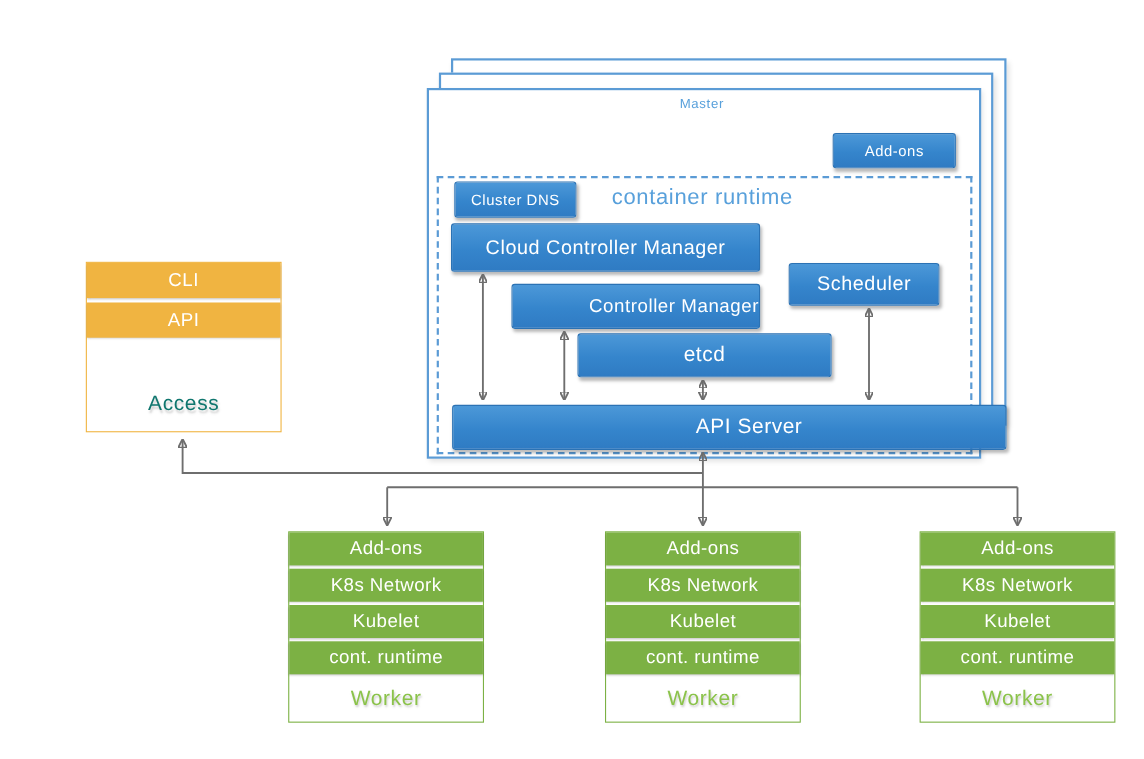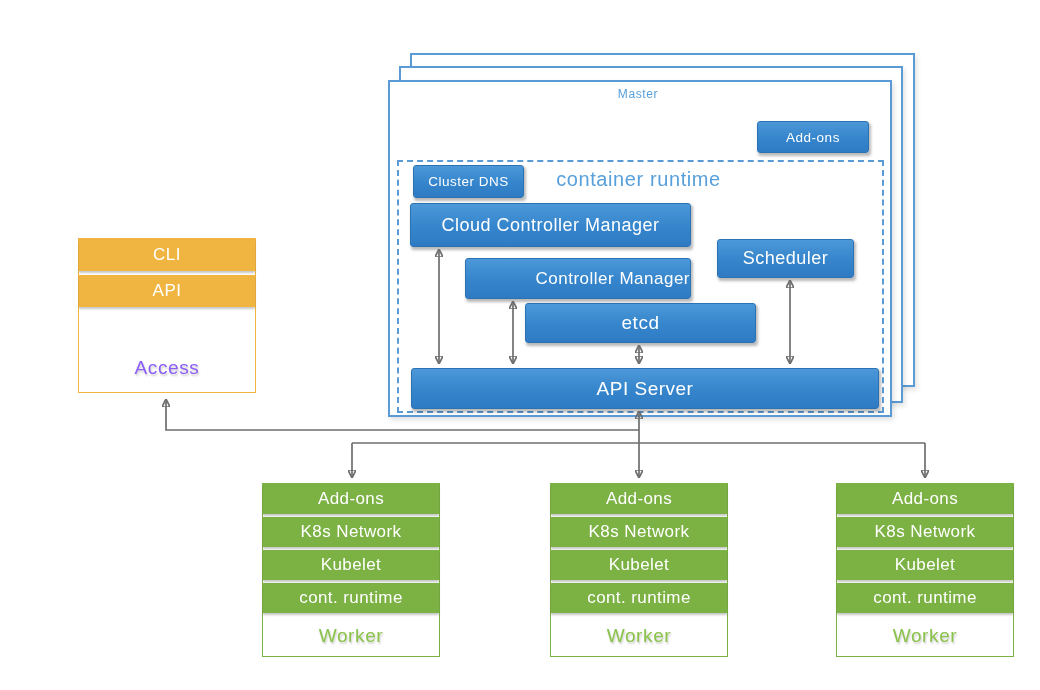--- a/index.html
+++ b/index.html
@@ -34,35 +34,35 @@
     background:linear-gradient(180deg,#4C98D8 0%,#3585CC 55%,#2F7BC3 100%);
     border:1px solid #2B72B4;border-radius:3px;color:#fff;
     box-shadow:1.5px 2.5px 3px rgba(0,0,0,0.28);letter-spacing:0.5px;
   }
   .b-dns{left:413px;top:121px;width:109px;height:31px;font-size:13.5px;margin-top:44px;}
   .b-addons{left:757px;top:121px;width:110px;height:30px;font-size:13.5px;}
   .b-ccm{left:410px;top:203px;width:279px;height:42px;font-size:18px;}
   .b-sched{left:717px;top:239px;width:135px;height:37px;font-size:18px;}
   .b-cm{left:465px;top:258px;width:224px;height:39px;font-size:17px;justify-content:flex-end;}
   .b-etcd{left:525px;top:303px;width:229px;height:38px;font-size:19px;}
-  .b-api{left:411px;top:368px;width:466px;height:39px;font-size:19px;}
+  .b-api{left:411px;top:368px;width:466px;height:39px;font-size:19px;padding-left:36px;}
   
   .access-stack{
     position:absolute;left:78px;top:238px;width:178px;height:155px;
     border:1.5px solid #F0B441;background:#fff;box-sizing:border-box;
     display:flex;flex-direction:column;gap:4px;
   }
   .orange-row{
     height:32px;flex:0 0 32px;display:flex;align-items:center;justify-content:center;
     background:#F0B441;color:#fff;font-size:17px;letter-spacing:0.5px;
     box-shadow:0 1.5px 2px rgba(0,0,0,0.22);
   }
   .access-label{
     flex:1;display:flex;align-items:center;justify-content:center;
-    color:#8b5cf6;font-size:19px;letter-spacing:0.6px;
+    color:#0f766e;font-size:19px;letter-spacing:0.6px;
     text-shadow:1px 2px 2px rgba(110,110,110,0.35);
     margin-top:32px;
   }
   
   .worker-stack{
     position:absolute;top:483px;width:178px;height:174px;
     border:1.5px solid #7CB144;background:#fff;box-sizing:border-box;
     display:flex;flex-direction:column;gap:3px;
   }
   .w-1{left:262px;} .w-2{left:550px;} .w-3{left:836px;}

